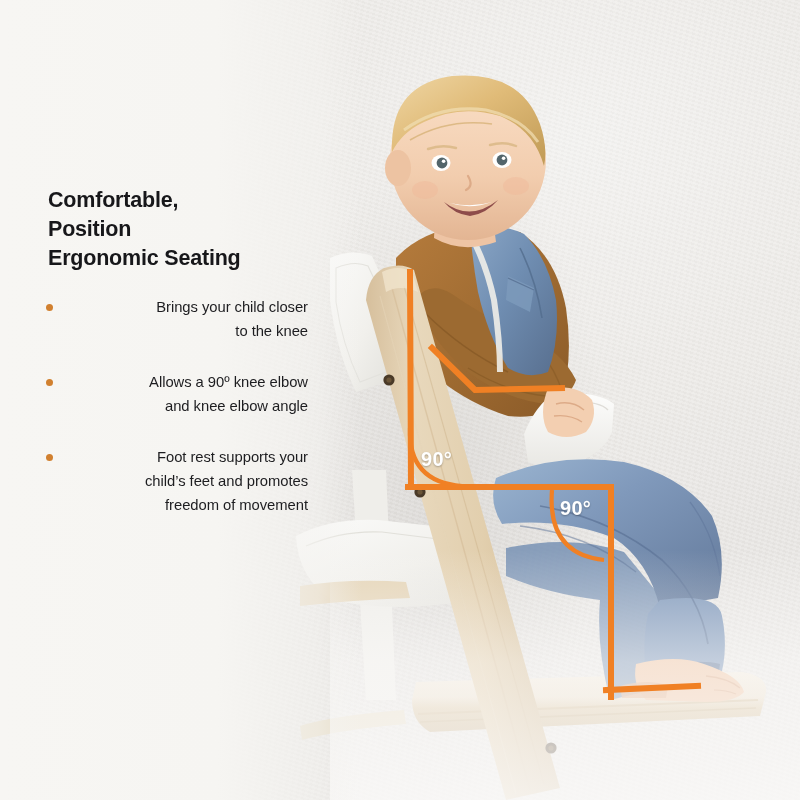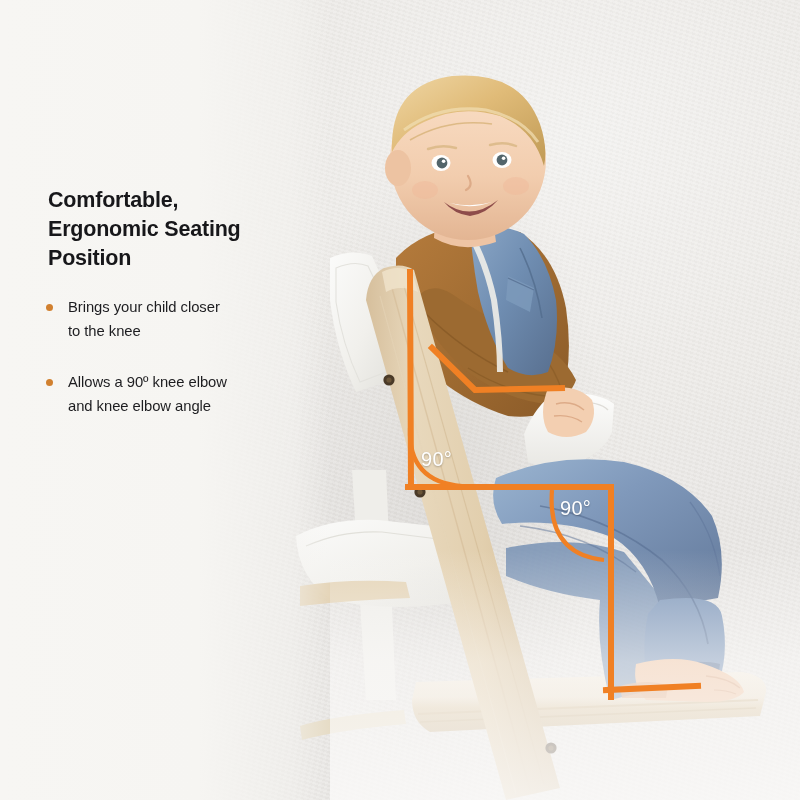--- a/index.html
+++ b/index.html
@@ -50,20 +50,21 @@
     left: 330px; bottom: 0; width: 470px; height: 250px;
     background: linear-gradient(180deg, rgba(255,255,255,0) 0%, rgba(252,251,250,0.55) 45%, rgba(250,249,248,0.85) 100%);
   }
 
   
   .text-panel {
     position: absolute;
     left: 0; top: 0;
     width: 330px; height: 800px;
     background: linear-gradient(90deg, #f7f6f3 0%, #f6f5f2 60%, rgba(245,244,241,0.55) 88%, rgba(245,244,241,0) 100%);
+    padding-left: 32px;
   }
 
   .headline {
     position: absolute;
     left: 48px;
     top: 172px;
     width: 250px;
     font-size: 21.5px;
     font-weight: 700;
     line-height: 1.33;
@@ -82,20 +83,21 @@
     padding: 0;
   }
   .bullet {
     position: relative;
     padding-left: 22px;
     margin-bottom: 27px;
     font-size: 14.8px;
     line-height: 1.62;
     color: #1d1d20;
     letter-spacing: -0.05px;
+    text-align: right;
   }
   .bullet:last-child { margin-bottom: 0; }
   .bullet .dot {
     position: absolute;
     left: 0;
     top: 8px;
     width: 7px;
     height: 7px;
     border-radius: 50%;
     background: #d1802f;
@@ -103,21 +105,21 @@
 
   
   .scene { position: absolute; inset: 0; }
   .scene svg { position: absolute; left: 0; top: 0; }
 
   
   .annot-label {
     position: absolute;
     color: #ffffff;
     font-size: 20px;
-    font-weight: 400;
+    font-weight: 700;
     letter-spacing: 0.3px;
     text-shadow: 0 1px 2px rgba(0,0,0,0.28);
     pointer-events: none;
   }
   #knee-label { left: 421px; top: 448px; }
   #elbow-label { left: 560px; top: 497px; }
 </style>
 </head>
 <body>
 
@@ -342,33 +344,41 @@
 
     <path d="M552 490 Q547 554 604 560" fill="none" stroke="#F08024" stroke-width="4.2"></path>
   </svg>
 
   <div class="annot-label" id="knee-label">90°</div>
   <div class="annot-label" id="elbow-label">90°</div>
 
   <div class="text-panel">
     <h1 class="headline">
       <span class="hl-line">Comfortable,</span>
+      <span class="hl-line">Position</span>
       <span class="hl-line">Ergonomic Seating</span>
-      <span class="hl-line">Position</span>
     </h1>
 
     <ul class="bullets">
       <li class="bullet">
         <span class="dot"></span>
         <span>Brings your child closer</span>
         <br>
         <span>to the knee</span>
       </li>
       <li class="bullet">
         <span class="dot"></span>
         <span>Allows a 90º knee elbow</span>
         <br>
         <span>and knee elbow angle</span>
       </li>
+      <li class="bullet">
+        <span class="dot"></span>
+        <span>Foot rest supports your</span>
+        <br>
+        <span>child’s feet and promotes</span>
+        <br>
+        <span>freedom of movement</span>
+      </li>
     </ul>
   </div>
 
 </div>
 
 </body></html>

